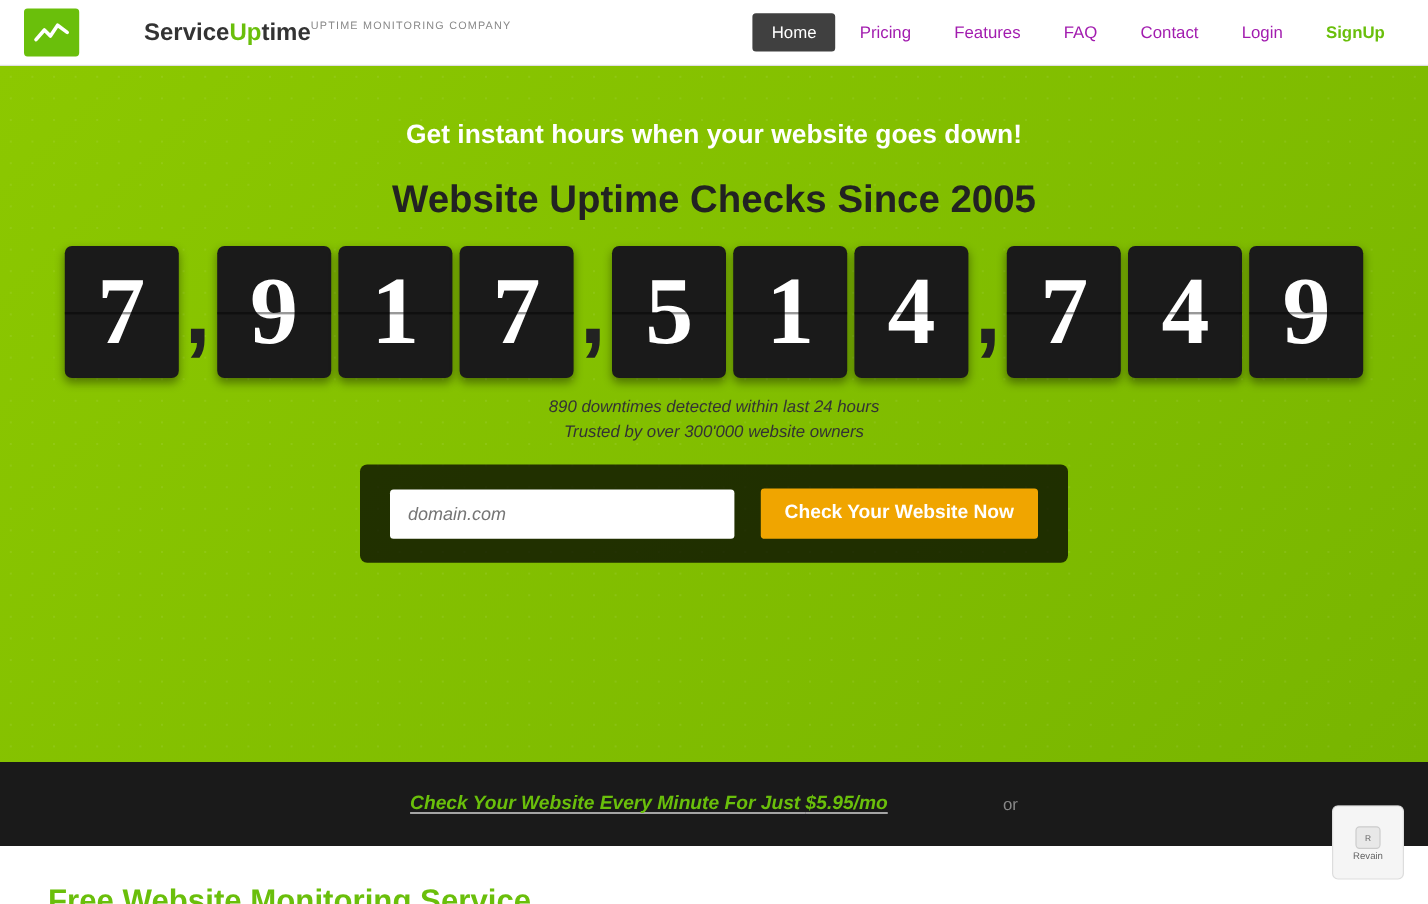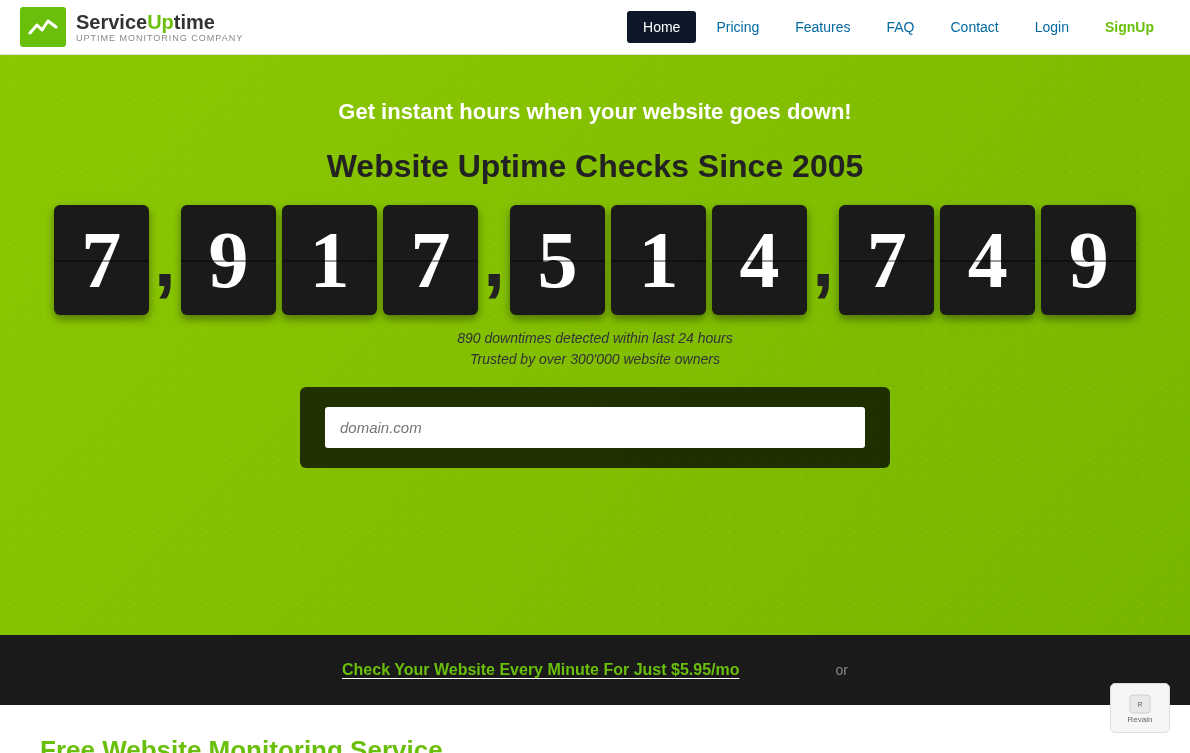--- a/index.html
+++ b/index.html
@@ -23,36 +23,36 @@
     .logo-icon {
       width: 46px;
       height: 40px;
       background: #6abf0b;
       display: flex;
       align-items: center;
       justify-content: center;
       border-radius: 3px;
     }
     .logo-icon svg { width: 30px; height: 24px; }
-    .logo-text { display: flex; flex-direction: column; }
+    .logo-text { display: flex; flex-direction: row; margin-left: 44px; }
     .logo-brand { font-size: 20px; font-weight: bold; color: #333; line-height: 1.1; }
     .logo-brand span { color: #6abf0b; }
     .logo-sub { font-size: 9px; color: #888; letter-spacing: 1px; text-transform: uppercase; }
 
     
     nav { display: flex; align-items: center; gap: 4px; }
     .nav-item {
       padding: 8px 16px;
       font-size: 14px;
-      color: #0369a1;
+      color: #a21caf;
       cursor: pointer;
       border-radius: 3px;
       text-decoration: none;
     }
-    .nav-item.active { background: #0f172a; color: #fff; border-radius: 3px; }
+    .nav-item.active { background: #404040; color: #fff; border-radius: 3px; }
     .nav-item.signup { color: #6abf0b; font-weight: bold; }
 
     
     .hero {
       background: #8bc900;
       background: linear-gradient(135deg, #8cc800 0%, #78b500 100%);
       padding: 40px 20px 30px;
       text-align: center;
       position: relative;
       min-height: 580px;
@@ -180,20 +180,21 @@
       gap: 60px;
       padding: 22px 40px;
       min-height: 70px;
     }
     .bottom-bar-left {
       color: #fff;
       font-size: 16px;
       font-weight: bold;
       text-decoration: underline;
       text-underline-offset: 3px;
+      font-style: italic;
     }
     .bottom-bar-left span {
       color: #6abf0b;
       text-decoration: none;
     }
     .bottom-bar-or {
       color: #888;
       font-size: 14px;
       margin-left: 36px;
     }
@@ -218,21 +219,21 @@
       font-size: 26px;
       font-weight: bold;
     }
 
     
     .revain-badge {
       position: fixed;
       bottom: 20px;
       right: 20px;
       width: 60px;
-      height: 50px;
+      height: 62px;
       background: #f5f5f5;
       border-radius: 5px;
       display: flex;
       flex-direction: column;
       align-items: center;
       justify-content: center;
       font-size: 8px;
       color: #666;
       border: 1px solid #ddd;
     }
@@ -287,20 +288,21 @@
       <div class="digit-box">7</div>
       <div class="digit-box">4</div>
       <div class="digit-box">9</div>
     </div>
 
     <p class="counter-stats">890 downtimes detected within last 24 hours</p>
     <p class="counter-stats">Trusted by over 300'000 website owners</p>
 
     <div class="search-section">
       <input class="search-input" type="text" placeholder="domain.com" style="">
+      <button class="search-btn">Check Your Website Now</button>
     </div>
   </div>
 </section>
 
 <div class="bottom-bar">
   <div class="bottom-bar-left">
     <span>Check Your Website Every Minute For Just </span><span>$5.95/mo</span>
   </div>
   <div class="bottom-bar-or">or</div>
 </div>

